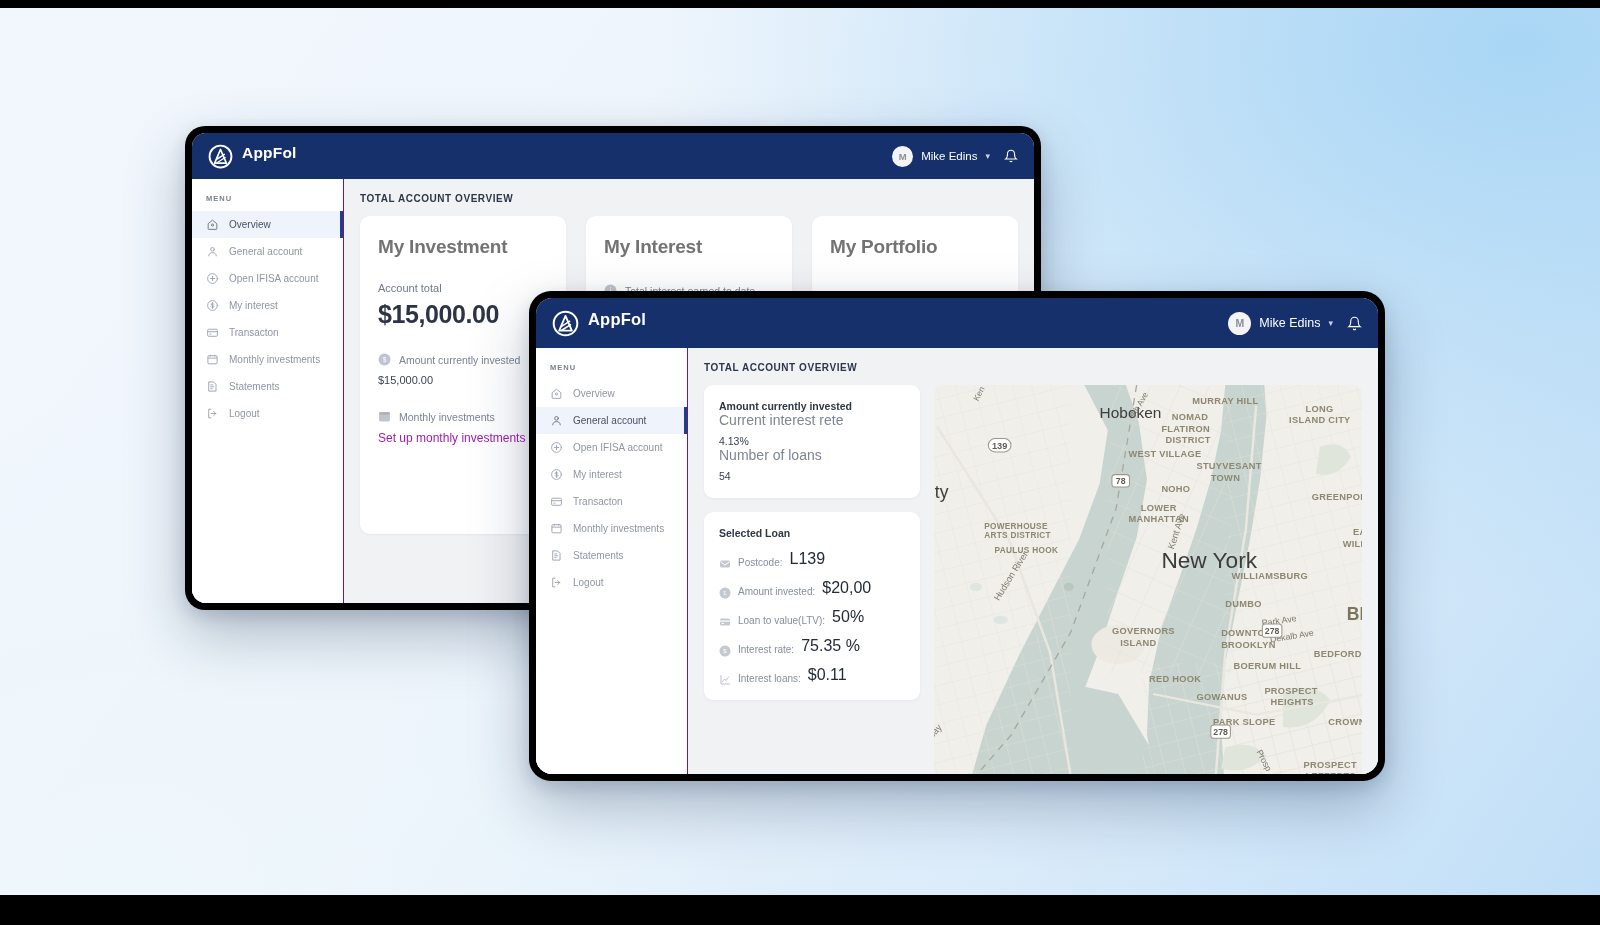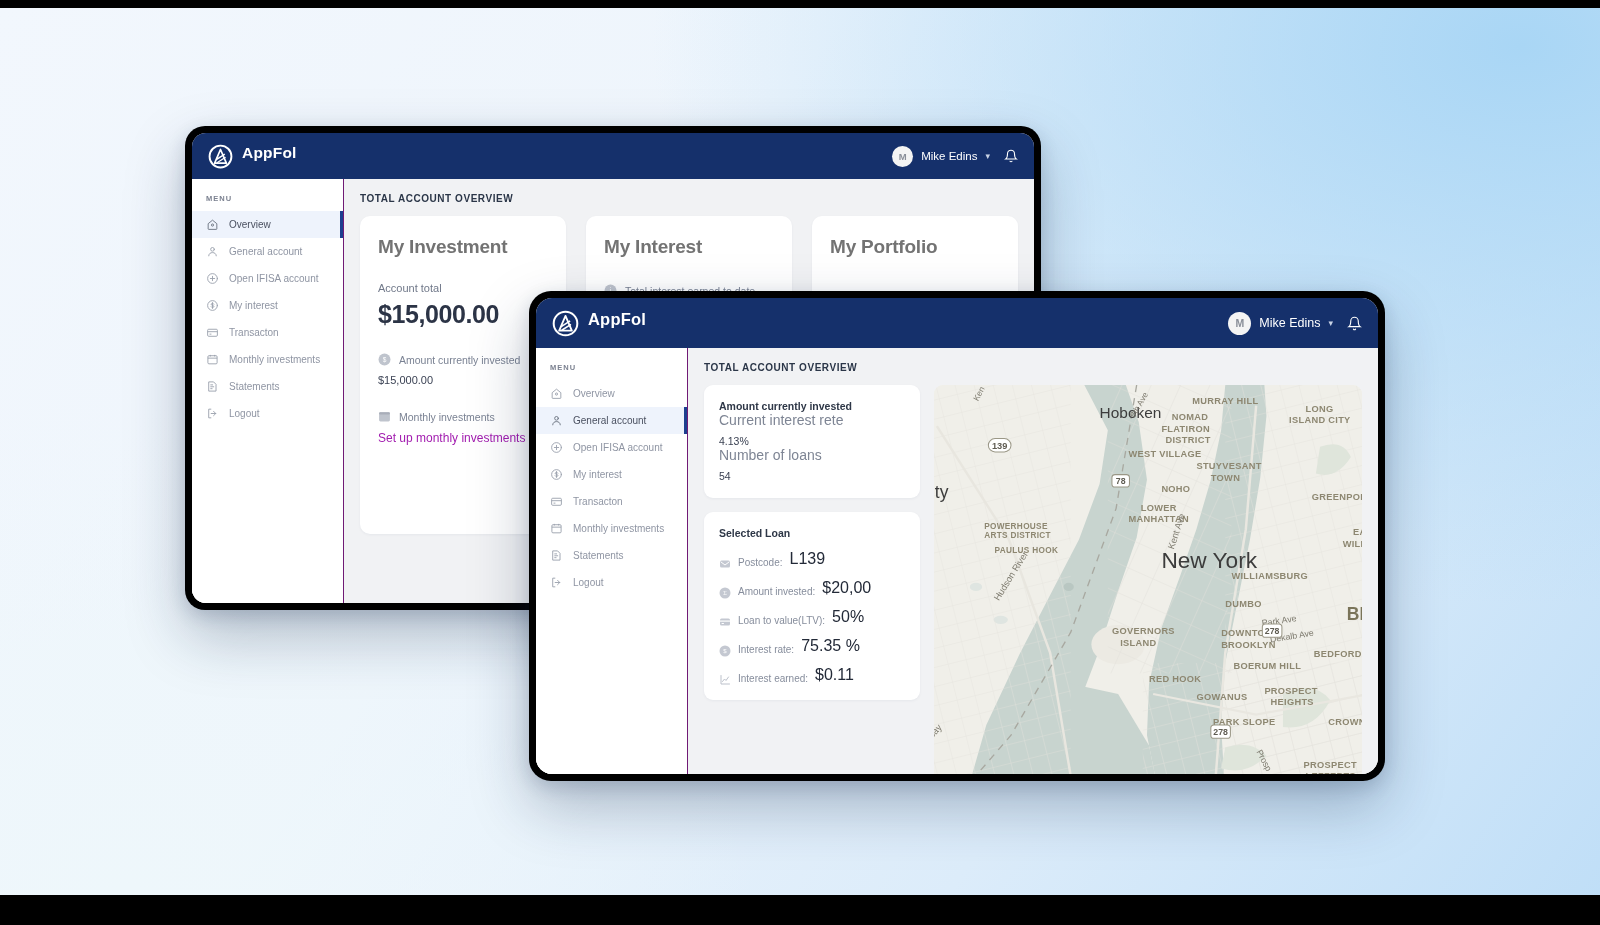--- a/index.html
+++ b/index.html
@@ -501,21 +501,21 @@
                   <span class="val">75.35 %</span>
                 </div>
 
                 <div class="loan-row">
                   <span class="ic">
                     <svg width="12" height="12" viewBox="0 0 24 24" fill="none" stroke="#bcc1cb" stroke-width="2" stroke-linecap="round" stroke-linejoin="round">
                         <path d="M4 3v17h17"></path>
                         <path d="M7 15l4-5 3 3 5-7"></path>
                       </svg>
                   </span>
-                  <span class="lbl">Interest earned:</span>
+                  <span class="lbl">Interest loans:</span>
                   <span class="val">$0.11</span>
                 </div>
               </div>
 
             </div>
 
             <div class="map-panel">
               <svg class="map-svg" viewBox="0 0 450 400" preserveAspectRatio="xMidYMid slice">
                 <defs>
                   <pattern id="streets" width="26" height="26" patternUnits="userSpaceOnUse" patternTransform="rotate(24)">

